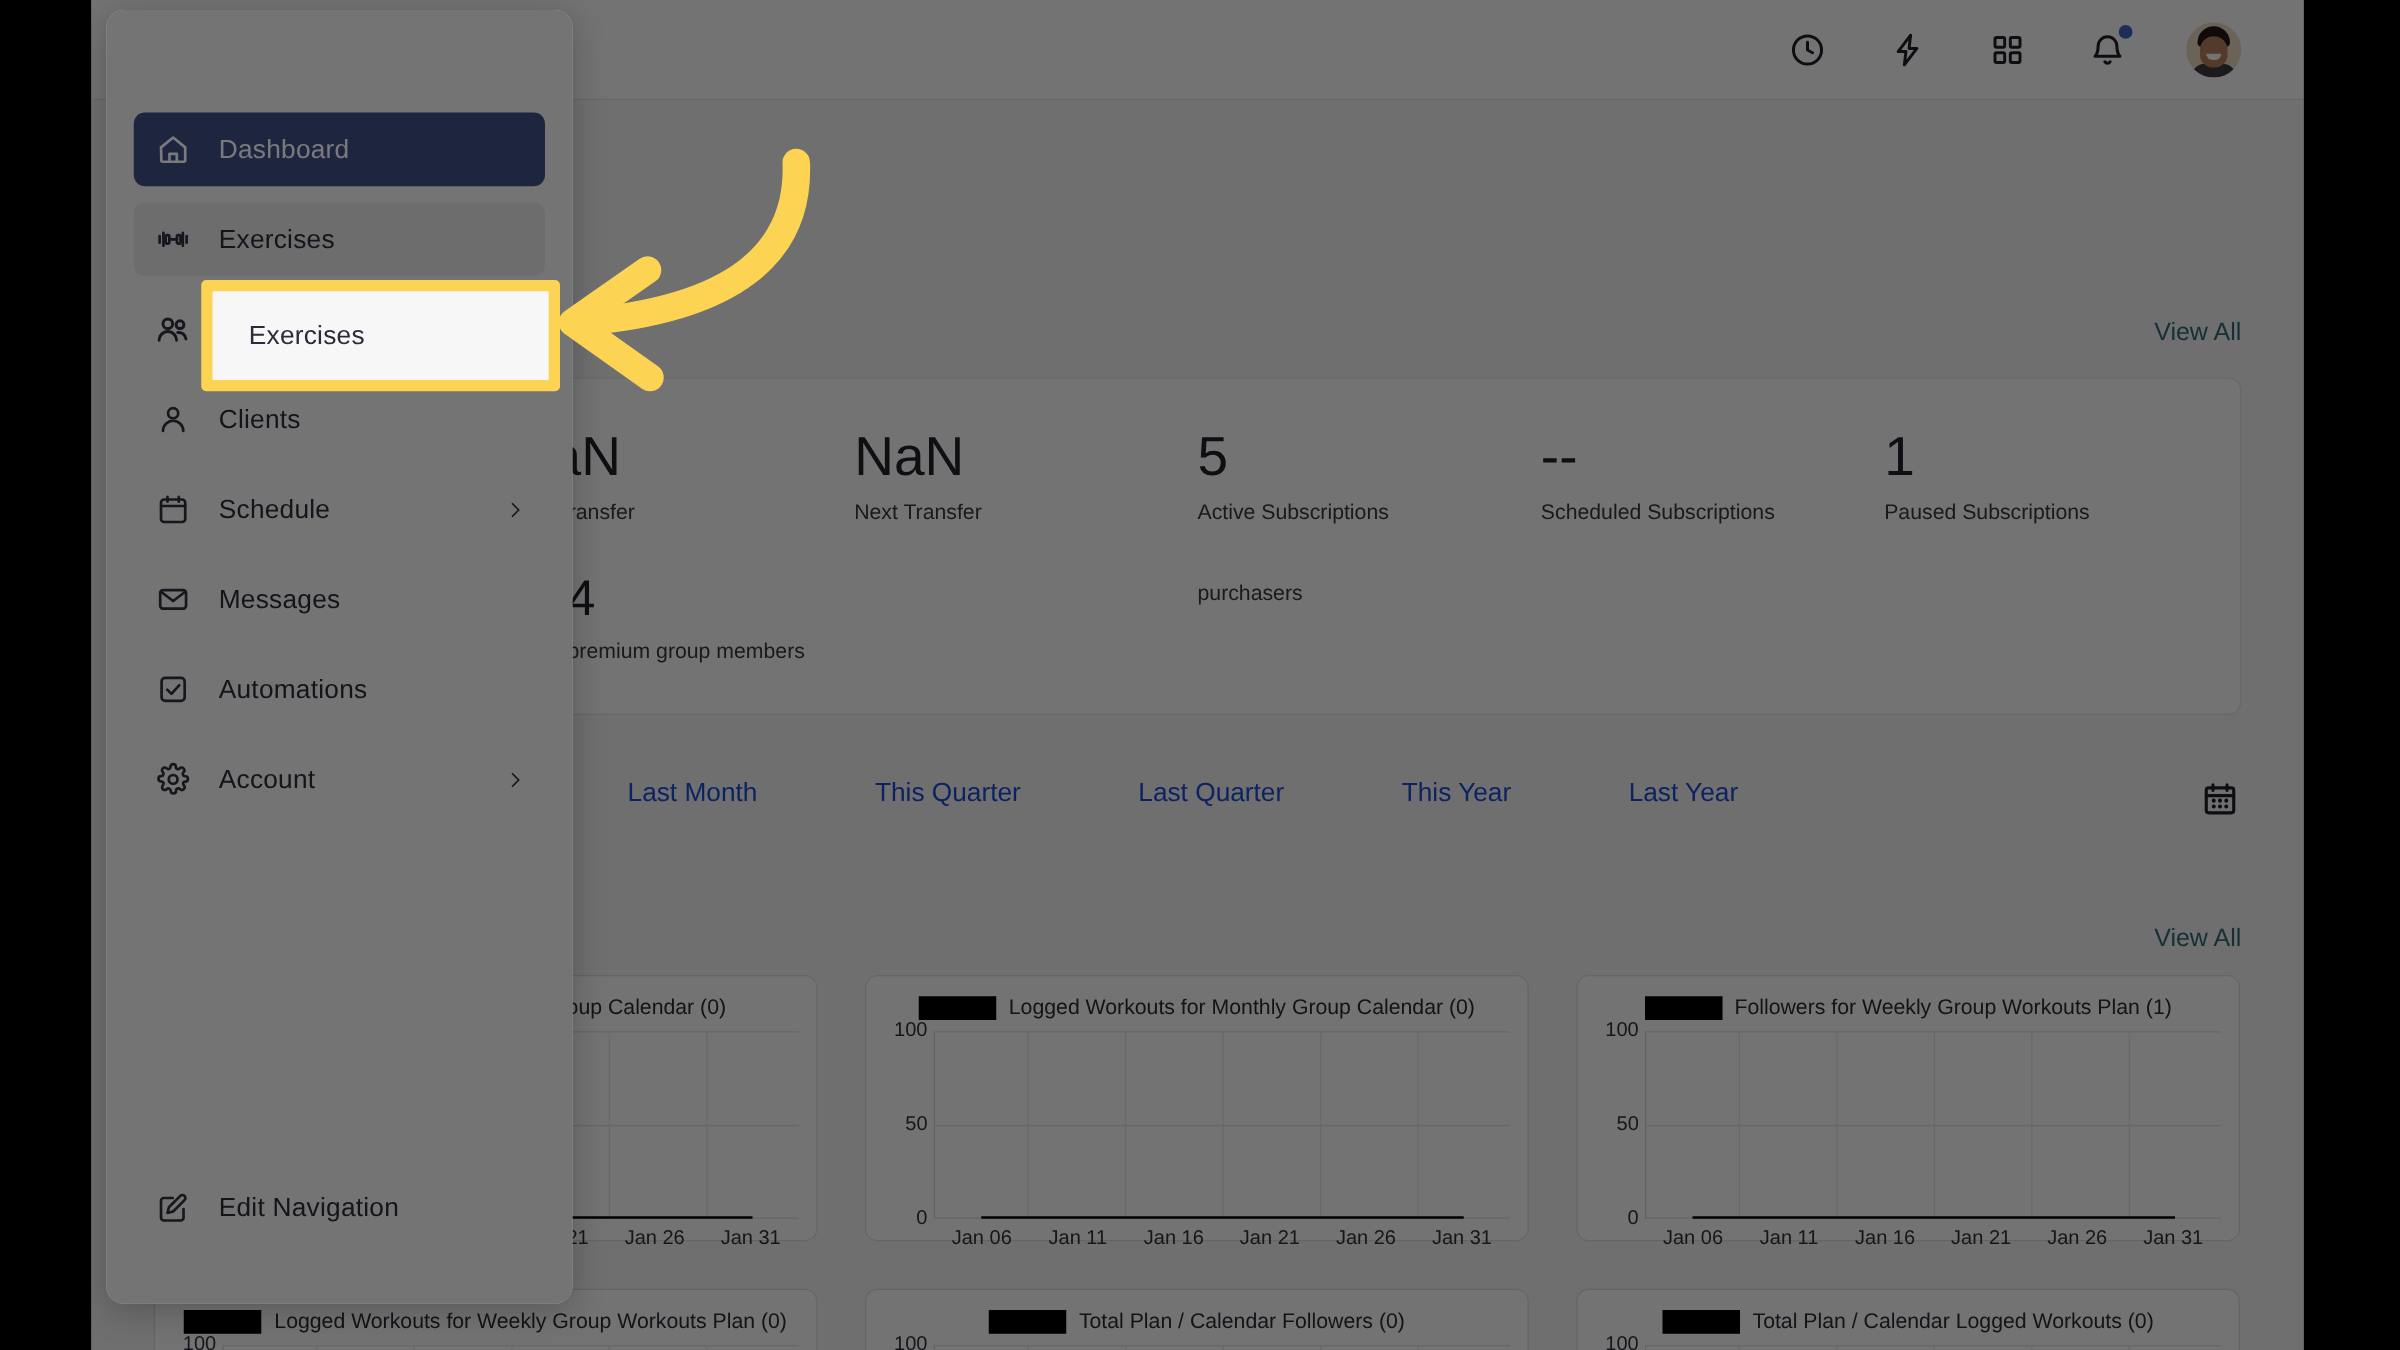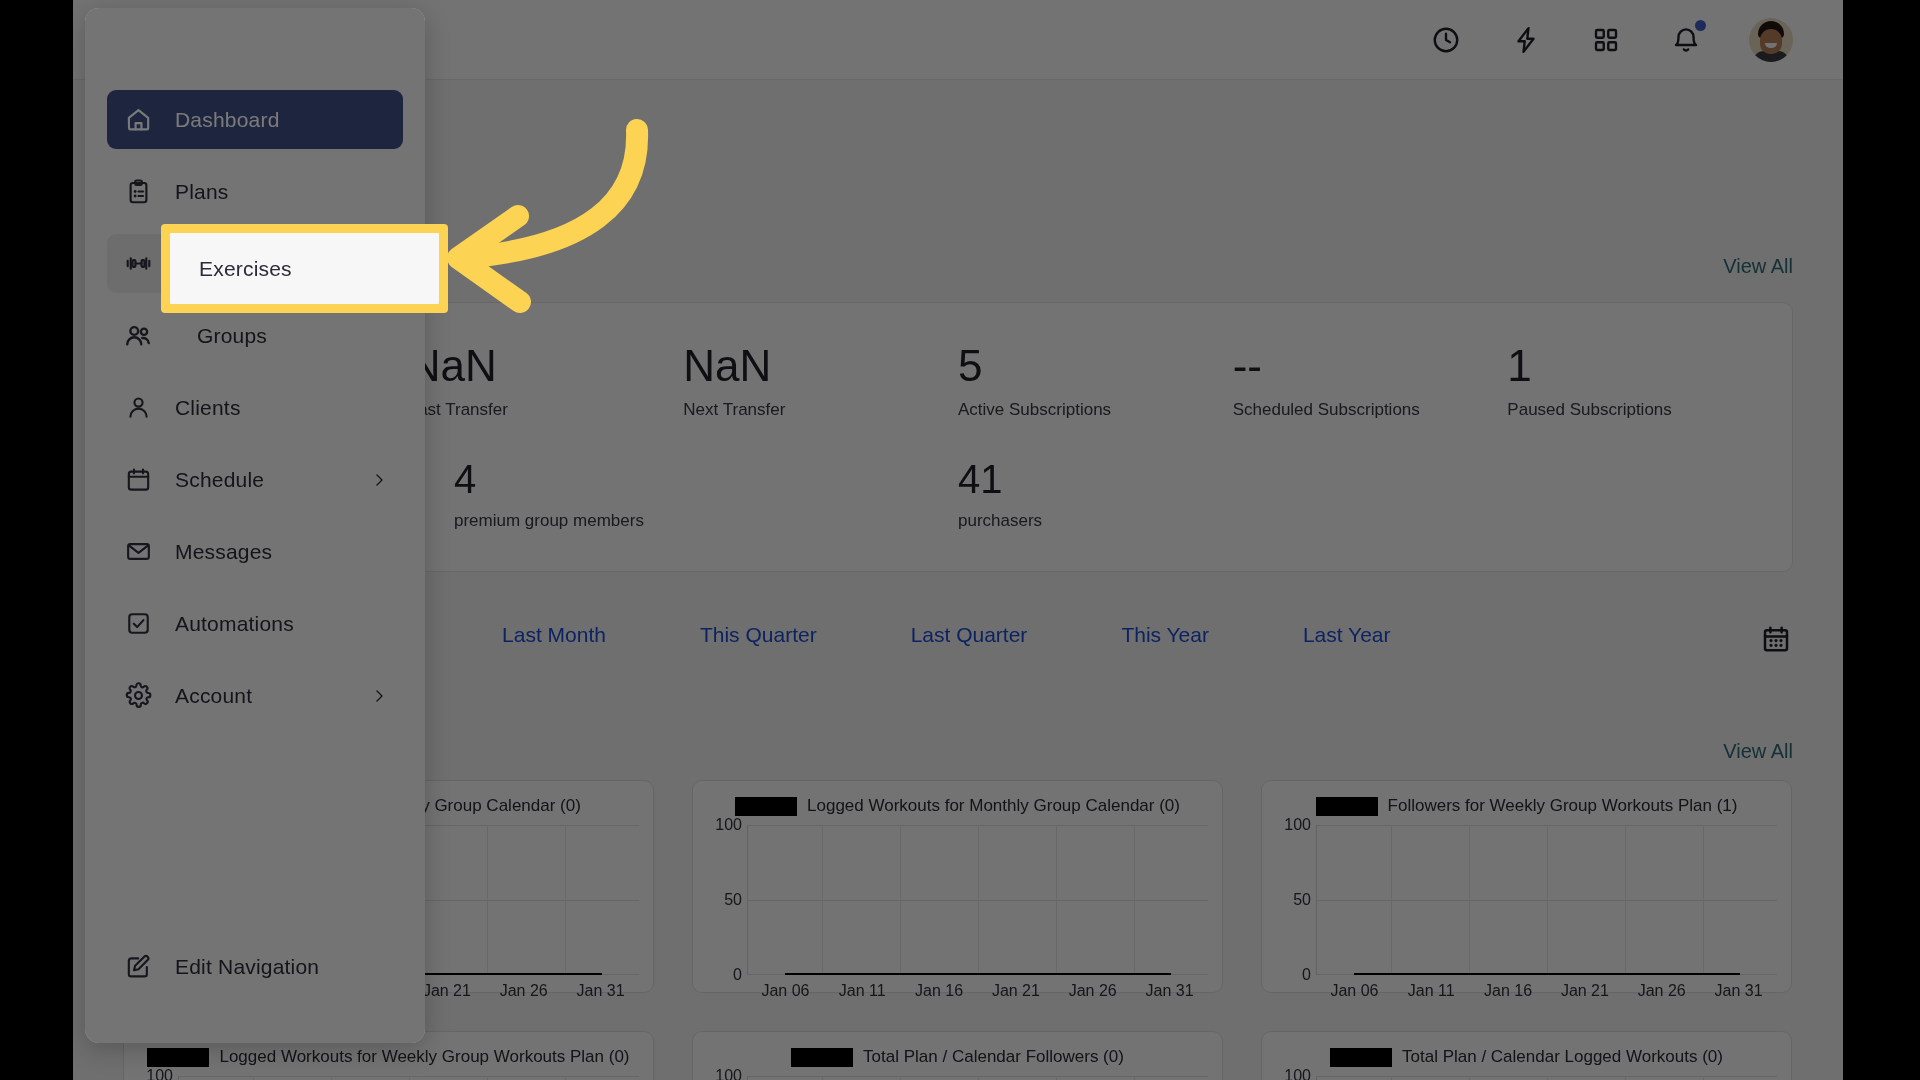--- a/index.html
+++ b/index.html
@@ -110,21 +110,21 @@
   .ytick { position: absolute; left: -40px; width: 34px; text-align: right;
     font-size: 16px; color: #33333d; transform: translateY(-50%); }
   .gridline { position: absolute; left: 0; right: 0; height: 1px; background: #e2e2e5; }
   .vline { position: absolute; top: 0; bottom: 0; width: 1px; background: #e8e8ea; }
   .series-line { position: absolute; left: 8%; width: 84%; height: 2px; background: #000; bottom: 0; }
   .xticks { display: flex; margin-left: 40px; margin-top: 7px; }
   .xtick { flex: 1; text-align: center; font-size: 16px; color: #33333d; }
 
   
   .drawer {
-    position: absolute; left: 85px; top: 8px; width: 340px; height: 1035px;
+    position: absolute; left: 85px; top: 8px; width: 373px; height: 1035px;
     background: #f3f3f4; border-radius: 14px; z-index: 60;
     box-shadow: 0 6px 26px rgba(0,0,0,0.22);
     display: flex; flex-direction: column; padding: 82px 0 0 0;
   }
   .drawer::after {
     content: ""; position: absolute; inset: 0; border-radius: 14px;
     background: rgba(0,0,0,0.52); pointer-events: none;
   }
   .nav-list { padding: 0 22px; }
   .nav-item {
@@ -237,21 +237,20 @@
             <div class="val">1</div>
             <div class="lbl">Paused Subscriptions</div>
           </div>
         </div>
         <div class="stats-row r2">
           <div class="stat">
             <div class="val">4</div>
             <div class="lbl">premium group members</div>
           </div>
           <div class="stat">
-            <div class="val">41</div>
             <div class="lbl">purchasers</div>
           </div>
         </div>
       </div>
 
       <div class="range-bar">
         <div class="range-tab">30 Days</div>
         <div class="range-tab active">This Month</div>
         <div class="range-tab">Last Month</div>
         <div class="range-tab">This Quarter</div>
@@ -427,31 +426,20 @@
       <div class="nav-item active">
         <span class="ico">
           <svg viewBox="0 0 24 24">
               <path d="M3.4 10.6 12 3.6l8.6 7v9.2a1 1 0 0 1-1 1h-15a1 1 0 0 1-1-1z"></path>
               <path d="M9.4 20.8v-5.6h5.2v5.6"></path>
             </svg>
         </span>
         <span class="txt">Dashboard</span>
       </div>
 
-      <div class="nav-item">
-        <span class="ico">
-          <svg viewBox="0 0 24 24">
-              <rect x="5" y="4.4" width="14" height="17.2" rx="2"></rect>
-              <rect x="9" y="2.2" width="6" height="4" rx="1.2"></rect>
-              <path d="M9 12h0M9 16h0" stroke-width="2.6"></path>
-              <path d="M12 12h4M12 16h4"></path>
-            </svg>
-        </span>
-        <span class="txt">Plans</span>
-      </div>
 
       <div class="nav-item hover-bg">
         <span class="ico">
           <svg viewBox="0 0 24 24">
               <path d="M2.4 9.6v4.8M5.1 7.4v9.2M18.9 7.4v9.2M21.6 9.6v4.8"></path>
               <rect x="6.7" y="9" width="2.6" height="6" rx="1"></rect>
               <rect x="14.7" y="9" width="2.6" height="6" rx="1"></rect>
               <path d="M9.3 12h5.4"></path>
             </svg>
         </span>

